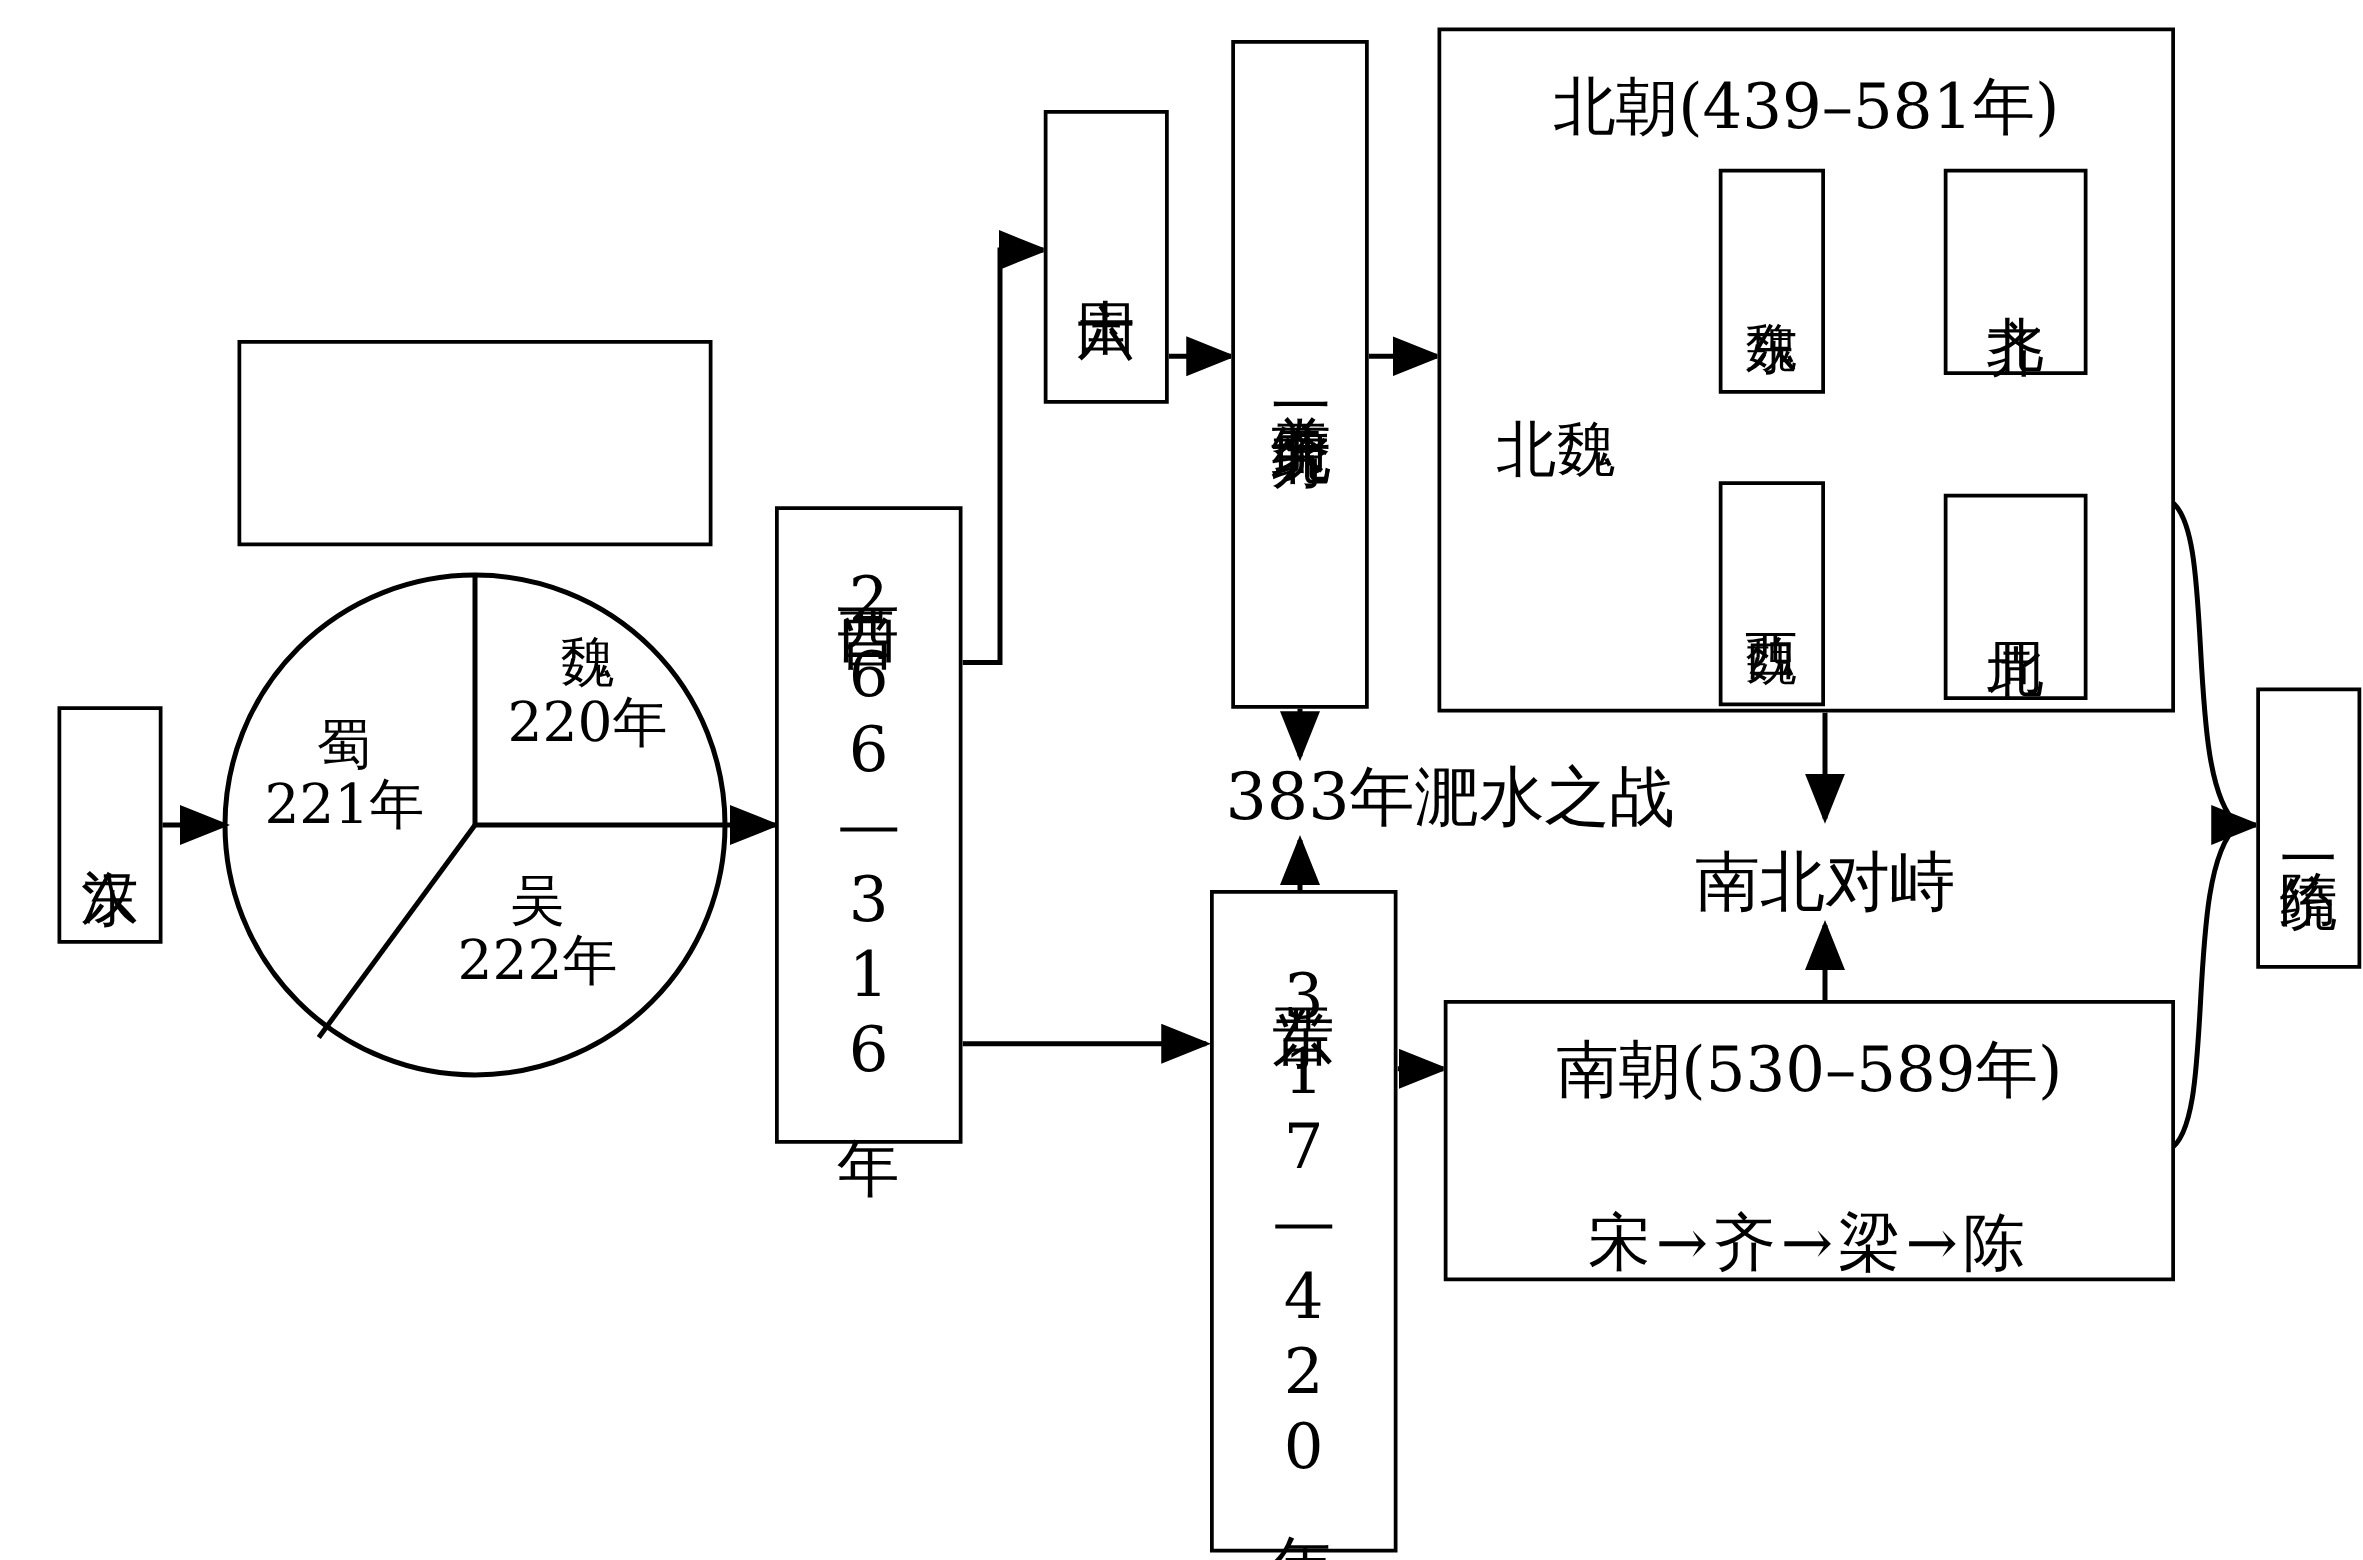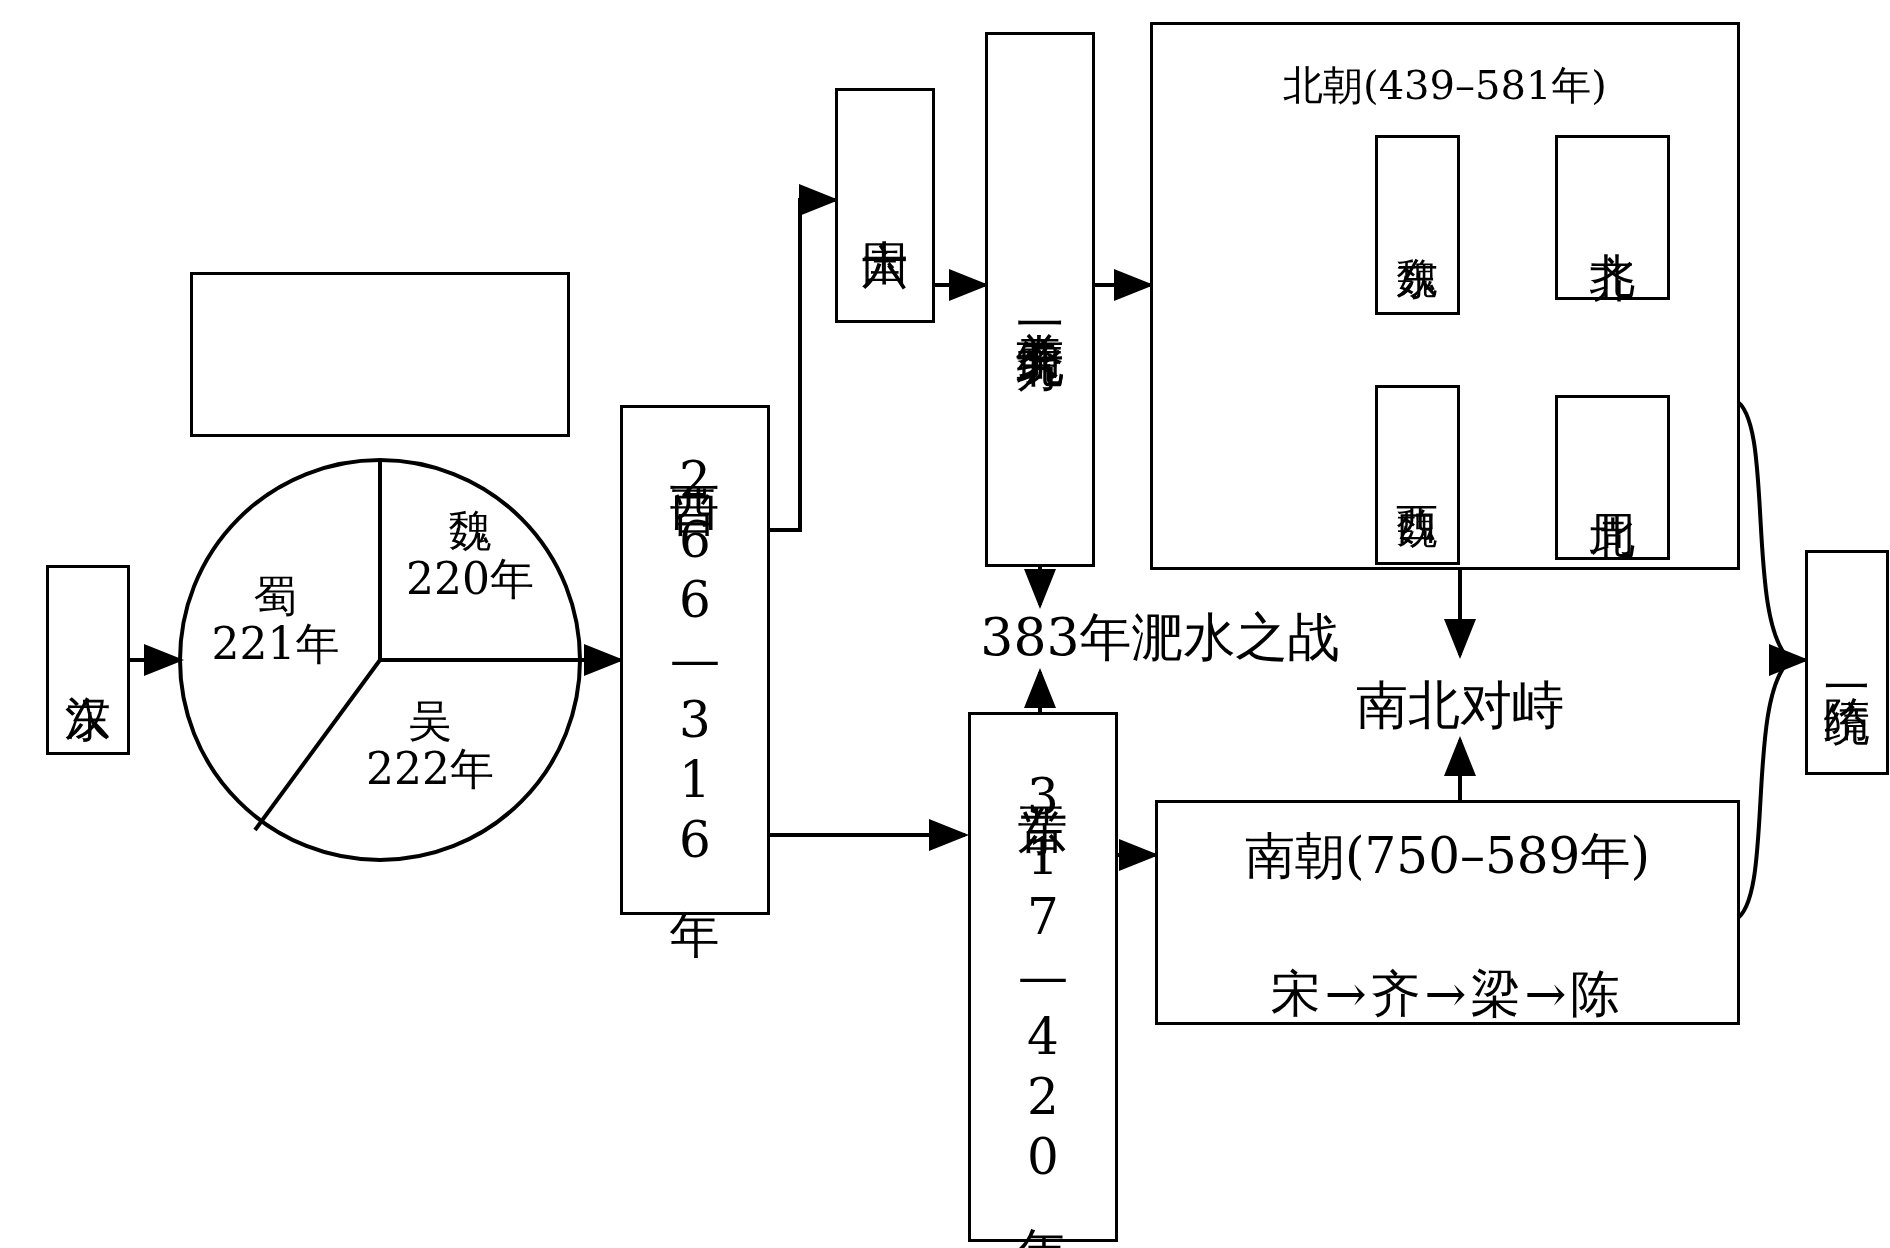--- a/index.html
+++ b/index.html
@@ -92,22 +92,25 @@
 
   <div class="box" style="left:835px;top:88px;width:100px;height:235px;font-size:46px;">
     <span class="vtext">十六国</span>
   </div>
 
   <div class="box" style="left:985px;top:32px;width:110px;height:535px;font-size:48px;">
     <span class="vtext">前秦统一北方</span>
   </div>
 
   <div class="box" style="left:1150px;top:22px;width:590px;height:548px;"></div>
-  <div class="plain" style="left:1170px;top:55px;width:550px;height:60px;font-size:40px;align-items:center;">
+  <div class="plain" style="left:1170px;top:55px;width:550px;height:60px;font-size:50px;align-items:center;">
     <span>北朝(439–581年)</span>
+  </div>
+  <div class="plain" style="left:1165px;top:330px;width:160px;height:60px;font-size:48px;">
+    <span>北魏</span>
   </div>
 
   <div class="box" style="left:1375px;top:135px;width:85px;height:180px;font-size:42px;">
     <span class="vtext">东魏</span>
   </div>
   <div class="box" style="left:1375px;top:385px;width:85px;height:180px;font-size:42px;">
     <span class="vtext">西魏</span>
   </div>
   <div class="box" style="left:1555px;top:135px;width:115px;height:165px;font-size:46px;">
     <span class="vtext">北齐</span>
@@ -123,21 +126,21 @@
   <div class="plain" style="left:1270px;top:675px;width:380px;height:66px;font-size:52px;align-items:flex-end;">
     <span>南北对峙</span>
   </div>
 
   <div class="box" style="left:968px;top:712px;width:150px;height:530px;font-size:50px;">
     <span class="vtext">东晋317—420年</span>
   </div>
 
   <div class="box" style="left:1155px;top:800px;width:585px;height:225px;"></div>
   <div class="plain" style="left:1170px;top:825px;width:555px;height:62px;font-size:50px;">
-    <span>南朝(750–589年)</span>
+    <span>南朝(530–589年)</span>
   </div>
   <div class="plain" style="left:1170px;top:925px;width:555px;height:62px;font-size:50px;letter-spacing:4px;margin-top:38px;">
     <span>宋→齐→梁→陈</span>
   </div>
 
   <div class="box" style="left:1805px;top:550px;width:84px;height:225px;font-size:46px;">
     <span class="vtext">隋统一</span>
   </div>
 
 </div>

